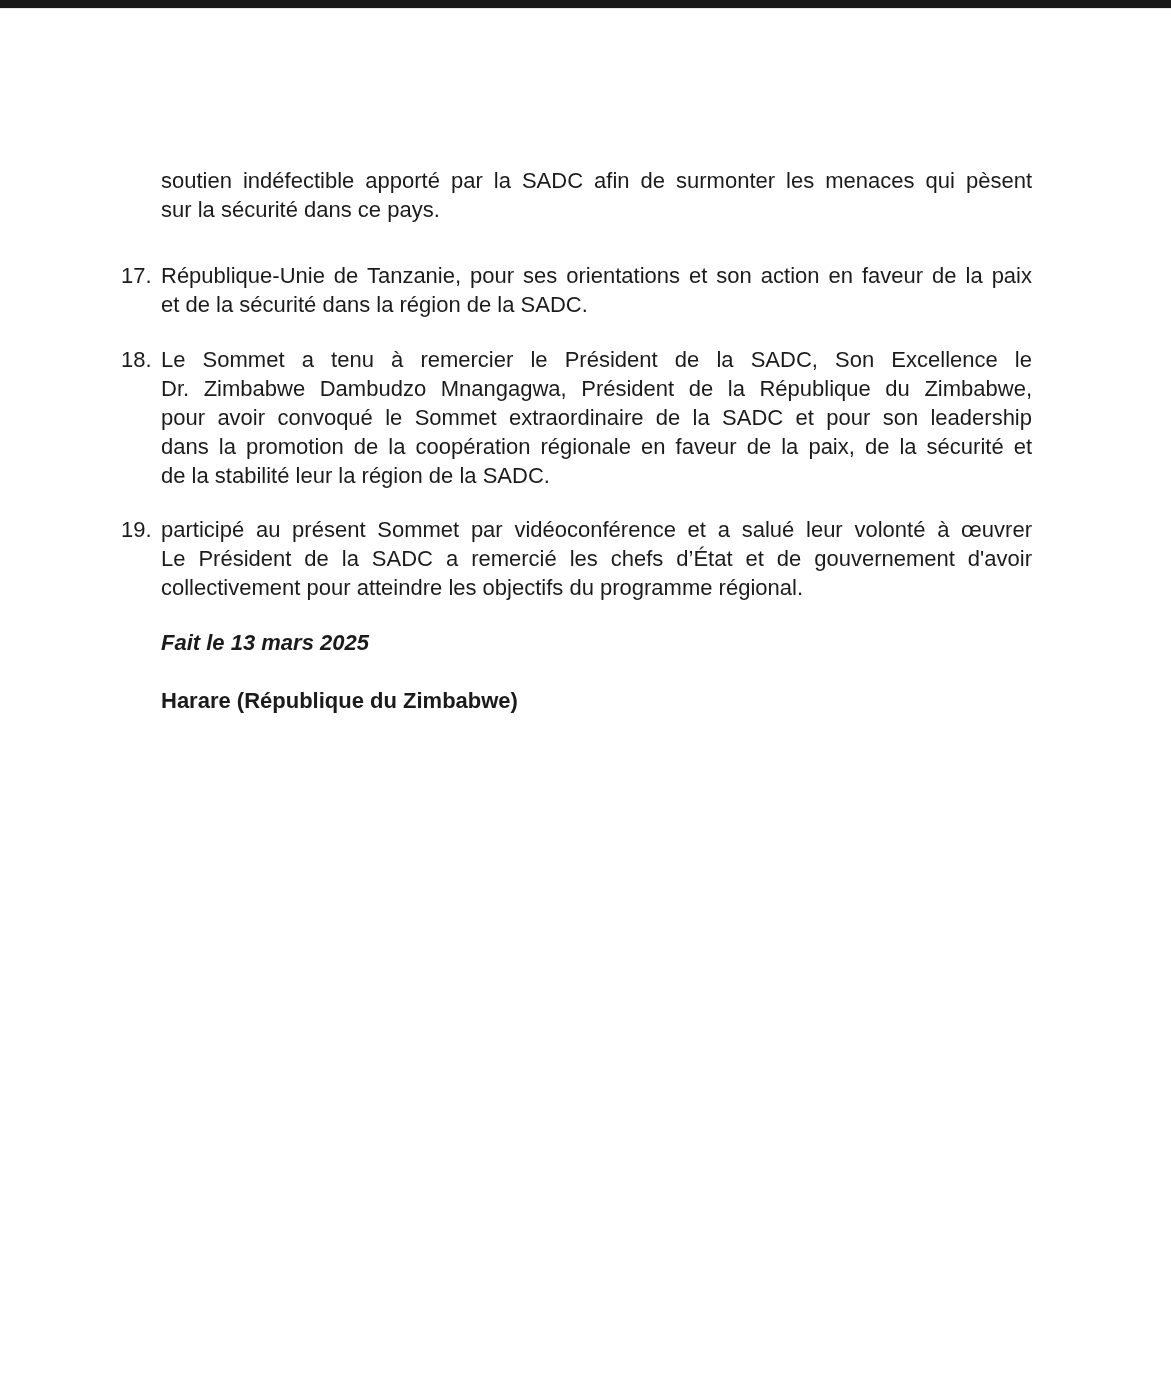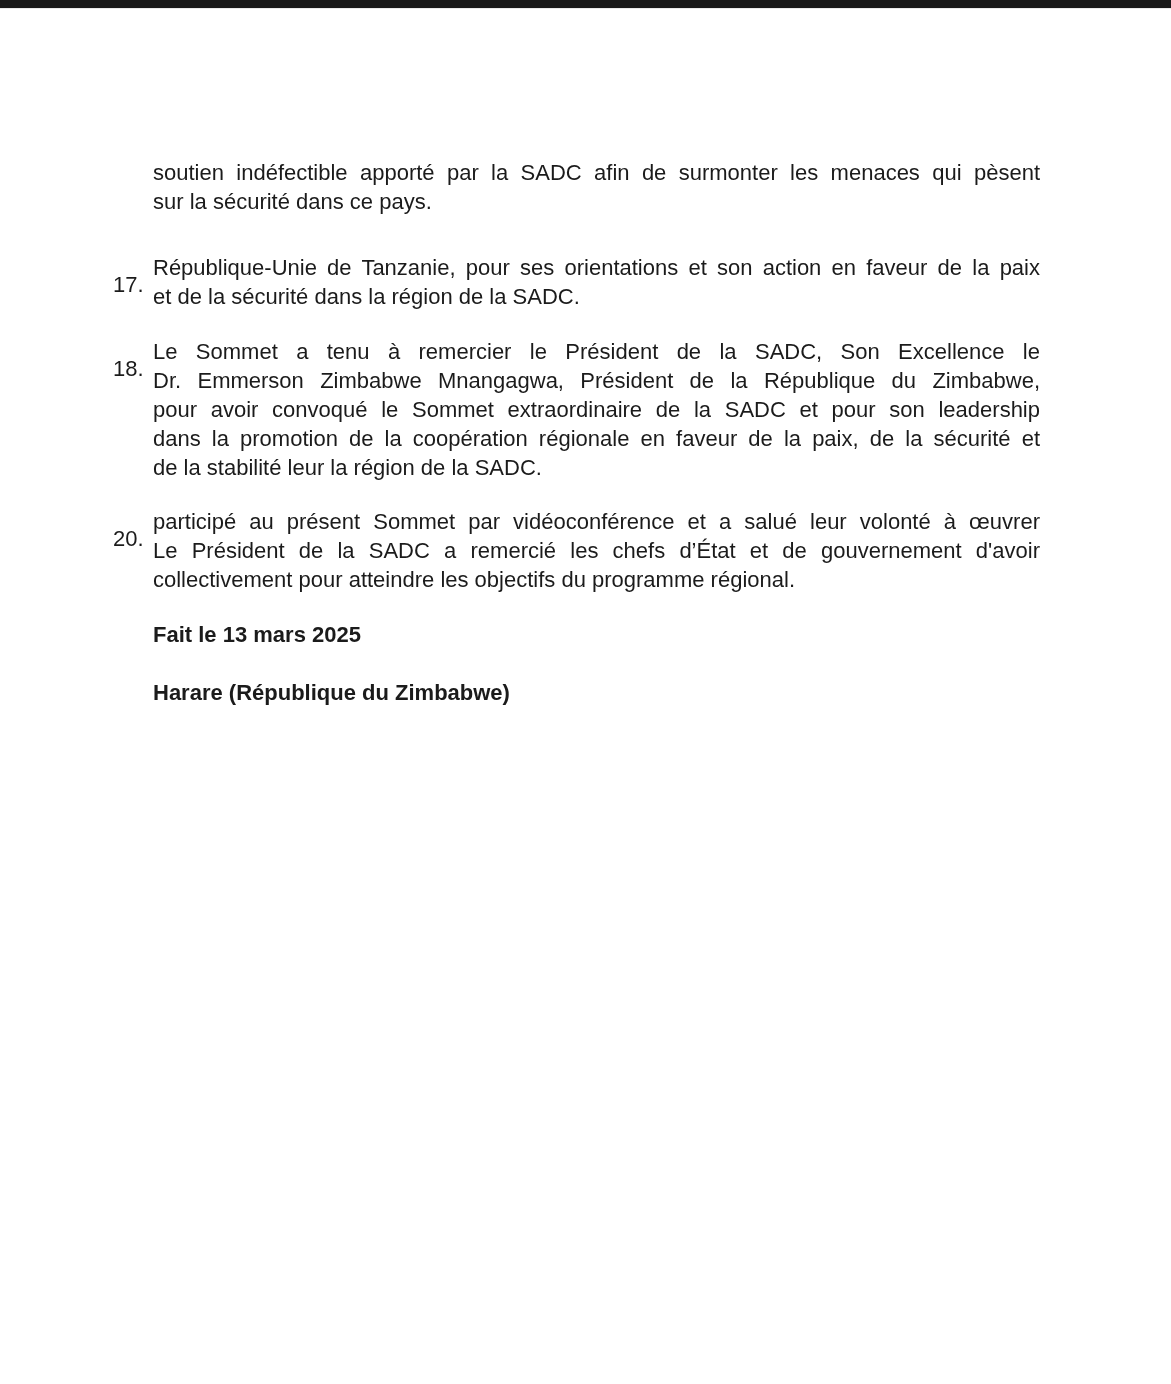--- a/index.html
+++ b/index.html
@@ -29,26 +29,26 @@
     left: 0;
     width: 1171px;
   }
   .content {
     padding: 142px 123px 0 145px; 
   }
   .para {
     position: relative;
     font-size: 22px;
     line-height: 29px;
-    margin: 8px;
+    margin: 16px;
   }
   .para .num {
     position: absolute;
     left: -40px;
-    top: 17px;
+    top: 0;
     line-height: 29px;
     white-space: nowrap;
   }
   .line {
     height: 29px;
     overflow: hidden;
   }
   .line.justify {
     text-align: justify;
     text-align-last: justify;
@@ -57,48 +57,48 @@
     text-align: right;
     text-align-last: left;
   }
   .para.bold {
     font-weight: bold;
   }
   
   .para.gap-lg { margin-bottom: 37px; }
   .para.gap-md { margin-bottom: 26px; }
   .para.gap-sm { margin-bottom: 25px; }
-  .para.gap-ft { margin-bottom: 29px; }
+  .para.gap-ft { margin-bottom: 29px; font-style: italic; }
 </style>
 </head>
 <body>
 
 <div class="top-bar"></div>
 
 <main class="page">
   <div class="content" id="doc">
       <div class="para gap-lg">
         <div class="line justify">soutien indéfectible apporté par la SADC afin de surmonter les menaces qui pèsent</div>
         <div class="line last">sur la sécurité dans ce pays.</div>
       </div>
       <div class="para gap-md">
         <span class="num">17.</span>
         <div class="line justify">République-Unie de Tanzanie, pour ses orientations et son action en faveur de la paix</div>
         <div class="line last">et de la sécurité dans la région de la SADC.</div>
       </div>
       <div class="para gap-sm">
         <span class="num">18.</span>
         <div class="line justify">Le Sommet a tenu à remercier le Président de la SADC, Son Excellence le</div>
-        <div class="line justify">Dr. Emmerson Zimbabwe Mnangagwa, Président de la République du Zimbabwe,</div>
+        <div class="line justify">Dr. Zimbabwe Dambudzo Mnangagwa, Président de la République du Zimbabwe,</div>
         <div class="line justify">pour avoir convoqué le Sommet extraordinaire de la SADC et pour son leadership</div>
         <div class="line justify">dans la promotion de la coopération régionale en faveur de la paix, de la sécurité et</div>
         <div class="line last">de la stabilité leur la région de la SADC.</div>
       </div>
       <div class="para gap-md">
-        <span class="num">20.</span>
+        <span class="num">19.</span>
         <div class="line justify">participé au présent Sommet par vidéoconférence et a salué leur volonté à œuvrer</div>
         <div class="line justify">Le Président de la SADC a remercié les chefs d’État et de gouvernement d'avoir</div>
         <div class="line last">collectivement pour atteindre les objectifs du programme régional.</div>
       </div>
       <div class="para bold gap-ft">
         <div class="line last">Fait le 13 mars 2025</div>
       </div>
       <div class="para bold ">
         <div class="line last">Harare (République du Zimbabwe)</div>
       </div>

